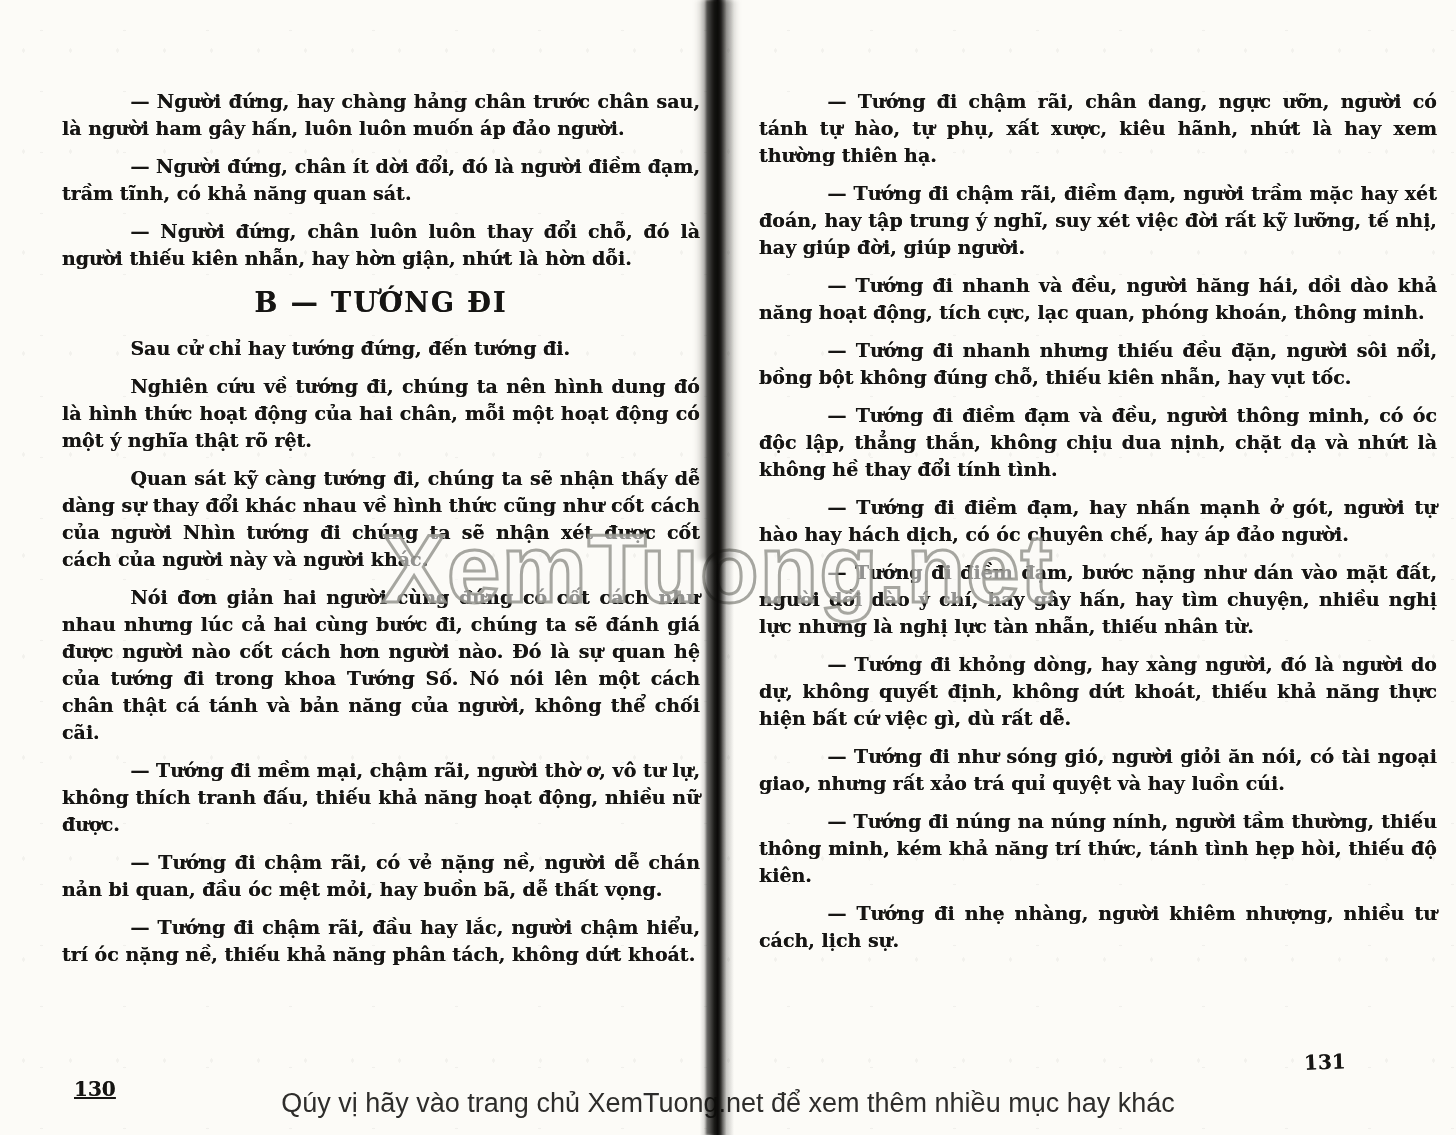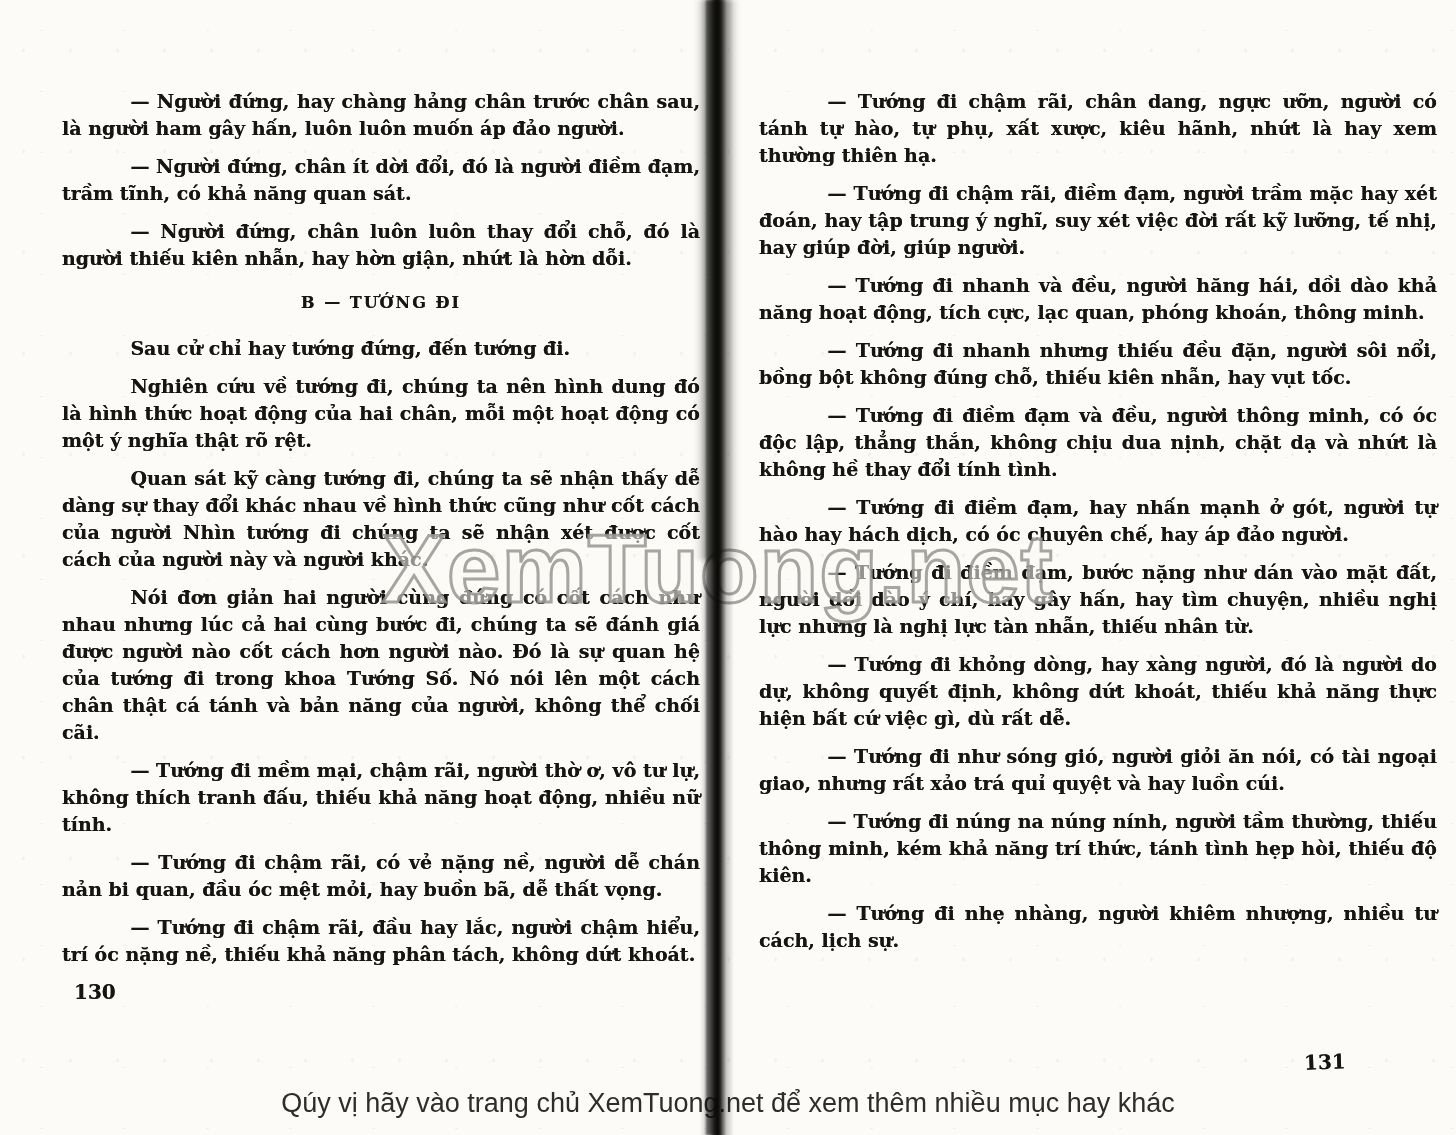--- a/index.html
+++ b/index.html
@@ -20,29 +20,29 @@
     font-size:19px; line-height:27px; font-weight:bold;
     text-align:justify;
     text-shadow:0 0 0.5px rgba(10,10,10,0.75);
     z-index:2;
   }
   .page-left{left:62px; width:638px;}
   .page-right{left:759px; width:678px;}
   .blk{margin:0 0 11px 0; text-indent:3.6em;}
   .blk.heading{
     text-indent:0; text-align:center;
-    font-size:16px; letter-spacing:2px;
+    font-size:27px; letter-spacing:2px;
     margin:17px 0 19px 0;
   }
   .page-number{
     position:absolute; z-index:2;
     font-size:20px; font-weight:bold;
     text-shadow:0 0 0.5px rgba(10,10,10,0.75);
   }
-  .page-number-left{left:74px; top:980px;}
+  .page-number-left{left:74px; top:1077px;text-decoration:underline;}
   .page-number-right{left:1304px; top:1050px; transform:rotate(-2deg);}
   .watermark{
     position:absolute; left:382px; top:514px; z-index:4;
     font-family:"Liberation Sans", sans-serif;
     font-size:96px; font-weight:bold; letter-spacing:1px;
     color:rgba(250,250,247,0.55);
     -webkit-text-stroke:3px rgba(150,150,144,0.85);
     white-space:nowrap;
     pointer-events:none;
   }
@@ -78,21 +78,21 @@
 
   <div class="page page-left">
       <div class="blk item">— Người đứng, hay chàng hảng chân trước chân sau, là người ham gây hấn, luôn luôn muốn áp đảo người.</div>
       <div class="blk item">— Người đứng, chân ít dời đổi, đó là người điềm đạm, trầm tĩnh, có khả năng quan sát.</div>
       <div class="blk item">— Người đứng, chân luôn luôn thay đổi chỗ, đó là người thiếu kiên nhẫn, hay hờn giận, nhứt là hờn dỗi.</div>
       <div class="blk heading">B — TƯỚNG ĐI</div>
       <div class="blk para">Sau cử chỉ hay tướng đứng, đến tướng đi.</div>
       <div class="blk para">Nghiên cứu về tướng đi, chúng ta nên hình dung đó là hình thức hoạt động của hai chân, mỗi một hoạt động có một ý nghĩa thật rõ rệt.</div>
       <div class="blk para">Quan sát kỹ càng tướng đi, chúng ta sẽ nhận thấy dễ dàng sự thay đổi khác nhau về hình thức cũng như cốt cách của người Nhìn tướng đi chúng ta sẽ nhận xét được cốt cách của người này và người khác.</div>
       <div class="blk para">Nói đơn giản hai người cùng đứng có cốt cách như nhau nhưng lúc cả hai cùng bước đi, chúng ta sẽ đánh giá được người nào cốt cách hơn người nào. Đó là sự quan hệ của tướng đi trong khoa Tướng Số. Nó nói lên một cách chân thật cá tánh và bản năng của người, không thể chối cãi.</div>
-      <div class="blk item">— Tướng đi mềm mại, chậm rãi, người thờ ơ, vô tư lự, không thích tranh đấu, thiếu khả năng hoạt động, nhiều nữ tính.</div>
+      <div class="blk item">— Tướng đi mềm mại, chậm rãi, người thờ ơ, vô tư lự, không thích tranh đấu, thiếu khả năng hoạt động, nhiều nữ được.</div>
       <div class="blk item">— Tướng đi chậm rãi, có vẻ nặng nề, người dễ chán nản bi quan, đầu óc mệt mỏi, hay buồn bã, dễ thất vọng.</div>
       <div class="blk item">— Tướng đi chậm rãi, đầu hay lắc, người chậm hiểu, trí óc nặng nề, thiếu khả năng phân tách, không dứt khoát.</div>
     </div>
 
   <div class="page page-right">
       <div class="blk item">— Tướng đi chậm rãi, chân dang, ngực ưỡn, người có tánh tự hào, tự phụ, xất xược, kiêu hãnh, nhứt là hay xem thường thiên hạ.</div>
       <div class="blk item">— Tướng đi chậm rãi, điềm đạm, người trầm mặc hay xét đoán, hay tập trung ý nghĩ, suy xét việc đời rất kỹ lưỡng, tế nhị, hay giúp đời, giúp người.</div>
       <div class="blk item">— Tướng đi nhanh và đều, người hăng hái, dồi dào khả năng hoạt động, tích cực, lạc quan, phóng khoán, thông minh.</div>
       <div class="blk item">— Tướng đi nhanh nhưng thiếu đều đặn, người sôi nổi, bồng bột không đúng chỗ, thiếu kiên nhẫn, hay vụt tốc.</div>
       <div class="blk item">— Tướng đi điềm đạm và đều, người thông minh, có óc độc lập, thẳng thắn, không chịu dua nịnh, chặt dạ và nhứt là không hề thay đổi tính tình.</div>

